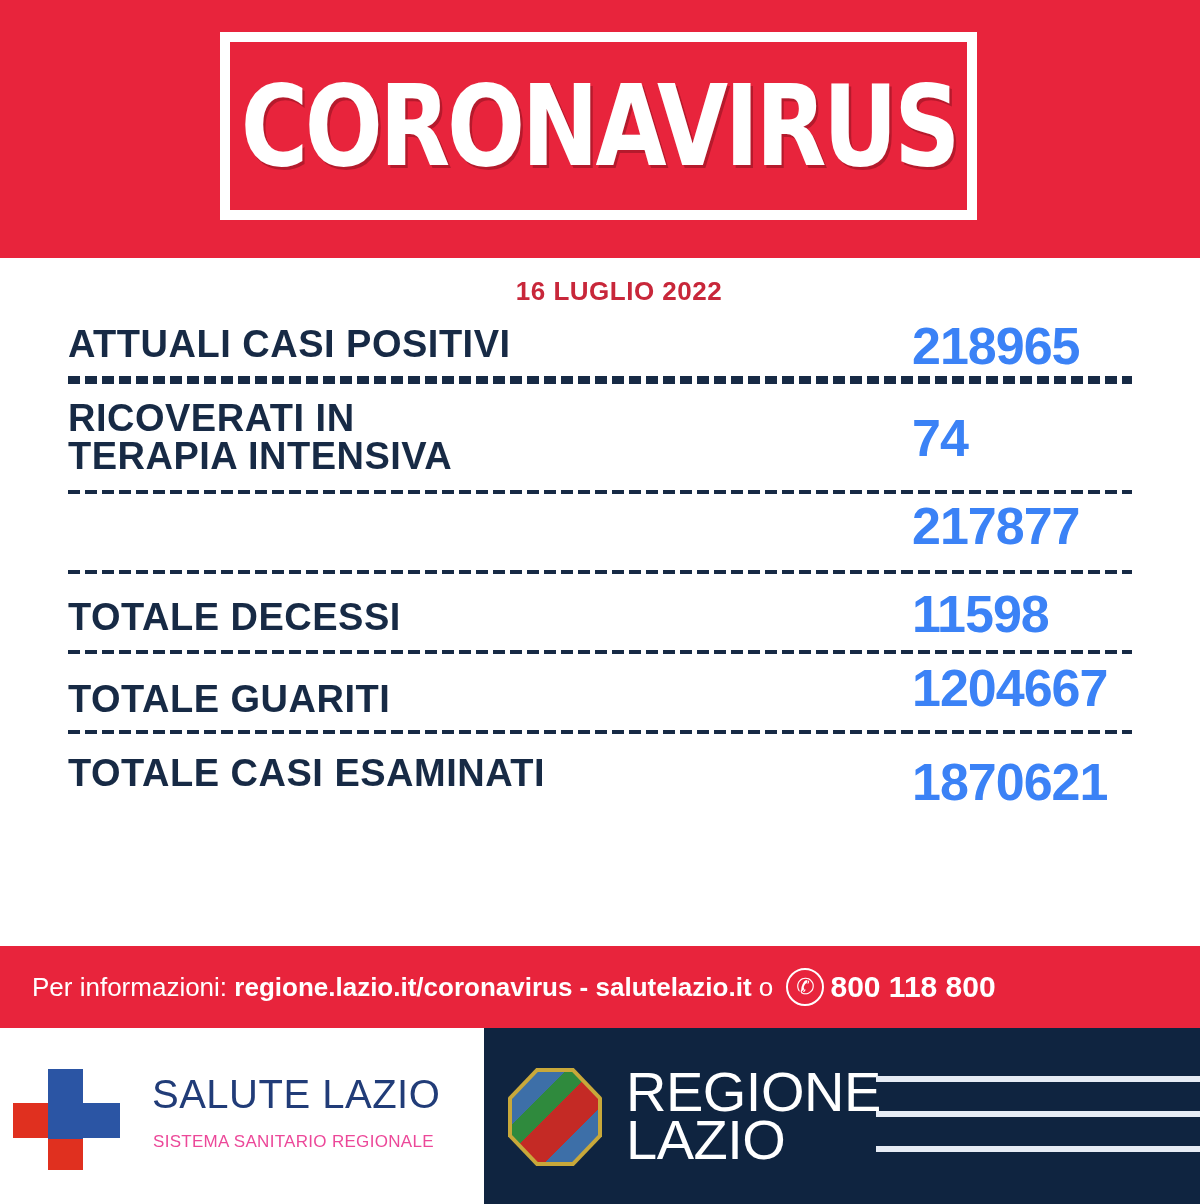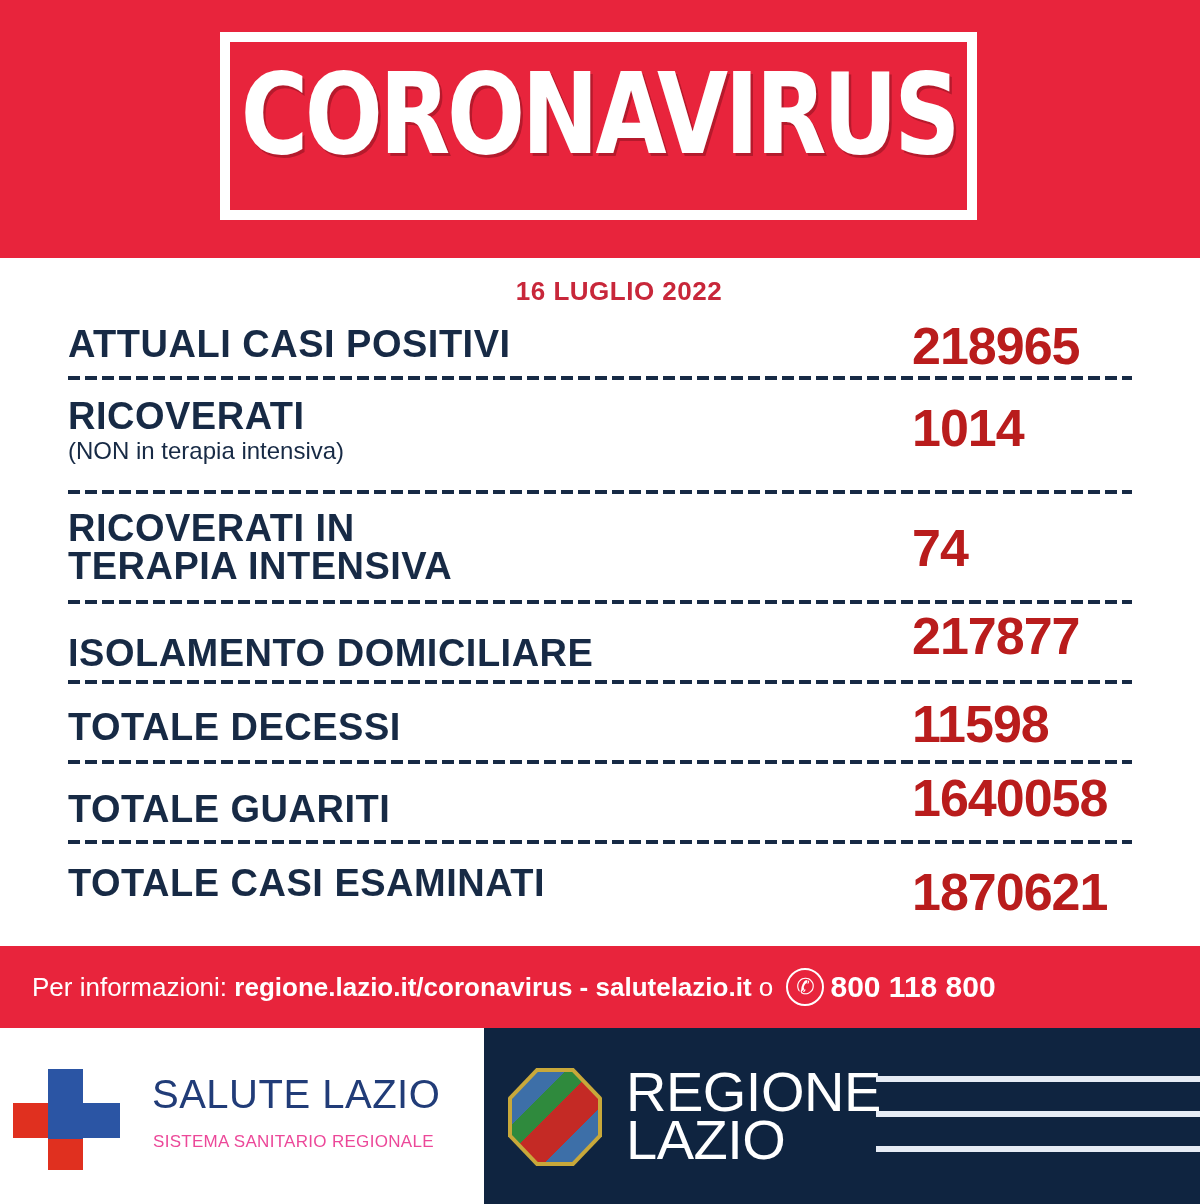--- a/index.html
+++ b/index.html
@@ -1,29 +1,29 @@
 <!DOCTYPE html>
 <html><head>
 <meta charset="utf-8">
 <style>
   * { margin: 0; padding: 0; box-sizing: border-box; }
   body { width: 1200px; height: 1204px; background: #ffffff; font-family: "Liberation Sans", sans-serif; overflow: hidden; position: relative; }
 
   .header { position: absolute; left: 0; top: 0; width: 1200px; height: 258px; background: #e8243c; }
   .title-frame { position: absolute; left: 220px; top: 32px; width: 757px; height: 188px; border: 10px solid #ffffff; background: #e8243c; }
-  .title-inner { position: absolute; left: 16px; top: 16px; right: 16px; bottom: 16px; display: flex; justify-content: center; }
+  .title-inner { position: absolute; left: 16px; top: 16px; right: 16px; bottom: 16px; display: flex; align-items: center; justify-content: center; }
   .title-text { color: #ffffff; font-family: "DejaVu Sans", sans-serif; font-weight: bold; font-size: 112px; letter-spacing: -4px; transform: scaleX(0.82); line-height: 1; text-shadow: 3px 3px 0 #b51a2c; white-space: nowrap; }
 
   .date { position: absolute; left: 0; top: 276px; width: 1200px; text-align: center; color: #c8273a; font-weight: bold; font-size: 26px; letter-spacing: 0.5px; padding-left: 38px; }
 
   .stats { position: absolute; left: 68px; top: 312px; width: 1064px; }
   .row { position: relative; display: flex; justify-content: space-between; align-items: center; }
   .row .label { color: #172a45; font-weight: bold; font-size: 38px; line-height: 38px; letter-spacing: 0.5px; }
   .row .sub { display: block; font-weight: normal; font-size: 24px; line-height: 28px; letter-spacing: 0; margin-top: 2px; }
-  .row .value { position: absolute; left: 844px; color: #b91c1c; font-weight: bold; font-size: 52px; letter-spacing: -1px; line-height: 52px; }
+  .row .value { position: absolute; left: 844px; color: #3b82f6; font-weight: bold; font-size: 52px; letter-spacing: -1px; line-height: 52px; }
   .divider { height: 4px; width: 1064px; background-image: repeating-linear-gradient(to right, #172a45 0, #172a45 12px, transparent 12px, transparent 17px); }
 
   .info-bar { position: absolute; left: 0; top: 946px; width: 1200px; height: 82px; background: #e8243c; display: flex; align-items: center; padding-left: 32px; color: #ffffff; font-size: 26px; white-space: nowrap; }
   .info-bar .bold { font-weight: bold; }
   .info-bar .phone-icon { display: inline-block; width: 38px; height: 38px; border: 2px solid #ffffff; border-radius: 50%; text-align: center; line-height: 34px; font-size: 22px; margin: 0 6px 0 6px; }
   .info-bar .phone { font-weight: bold; font-size: 30px; }
 
   .footer-left { position: absolute; left: 0; top: 1028px; width: 484px; height: 176px; background: #ffffff; }
   .cross-red-h { position: absolute; left: 13px; top: 1103px; width: 50px; height: 35px; background: #e0301f; }
   .cross-red-v { position: absolute; left: 48px; top: 1135px; width: 35px; height: 35px; background: #e0301f; }
@@ -51,53 +51,45 @@
 
 <div class="date">16 LUGLIO 2022</div>
 
 <div class="stats">
   <div class="row" style="height:64px;">
     <span class="label">ATTUALI CASI POSITIVI</span>
     <span class="value" style="top:8px;">218965</span>
   </div>
   <div class="divider"></div>
 
-  <div class="row" style="height:110px;">
-    <span class="label" style="margin-top:-8px;">
-      <span>RICOVERATI</span>
-      <span class="sub">(NON in terapia intensiva)</span>
-    </span>
-    <span class="value" style="top:22px;">1014</span>
-  </div>
   <div class="divider"></div>
 
   <div class="row" style="height:106px;">
     <span class="label" style="line-height:38px;">
       <span>RICOVERATI IN</span><br>
       <span>TERAPIA INTENSIVA</span>
     </span>
     <span class="value" style="top:28px;">74</span>
   </div>
   <div class="divider"></div>
 
   <div class="row" style="height:76px;">
-    <span class="label" style="margin-top:22px;">ISOLAMENTO DOMICILIARE</span>
     <span class="value" style="top:6px;">217877</span>
   </div>
   <div class="divider"></div>
 
   <div class="row" style="height:76px;">
     <span class="label" style="margin-top:10px;">TOTALE DECESSI</span>
     <span class="value" style="top:14px;">11598</span>
   </div>
   <div class="divider"></div>
 
   <div class="row" style="height:76px;">
     <span class="label" style="margin-top:14px;">TOTALE GUARITI</span>
-    <span class="value" style="top:8px;">1640058</span>
+    <span class="value" style="top:8px;">1204667</span>
   </div>
   <div class="divider"></div>
 
   <div class="row" style="height:80px;">
     <span class="label" style="margin-top:-2px;">TOTALE CASI ESAMINATI</span>
     <span class="value" style="top:22px;">1870621</span>
   </div>
 </div>
 
 <div class="info-bar">

